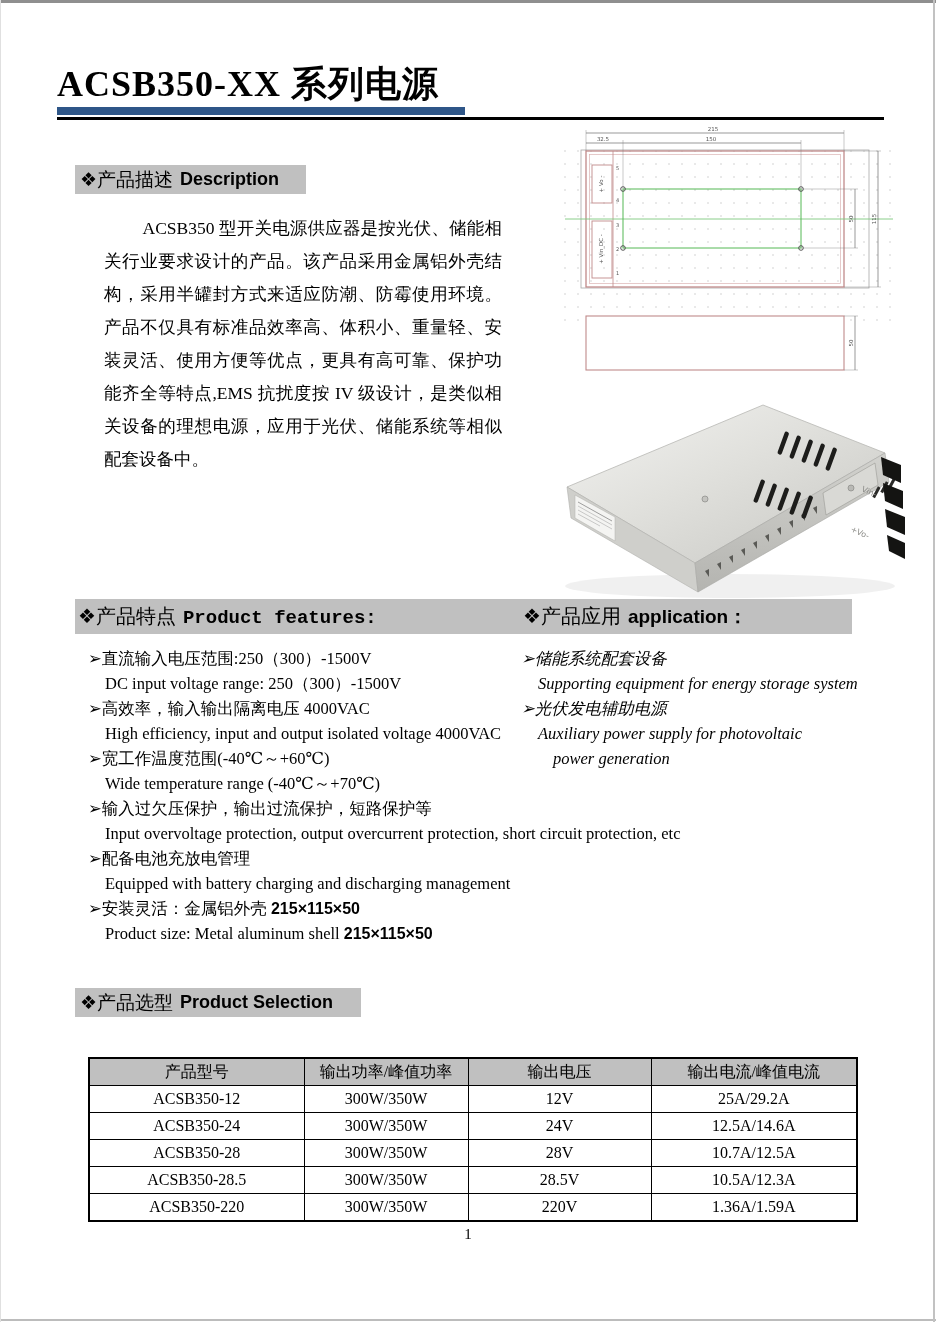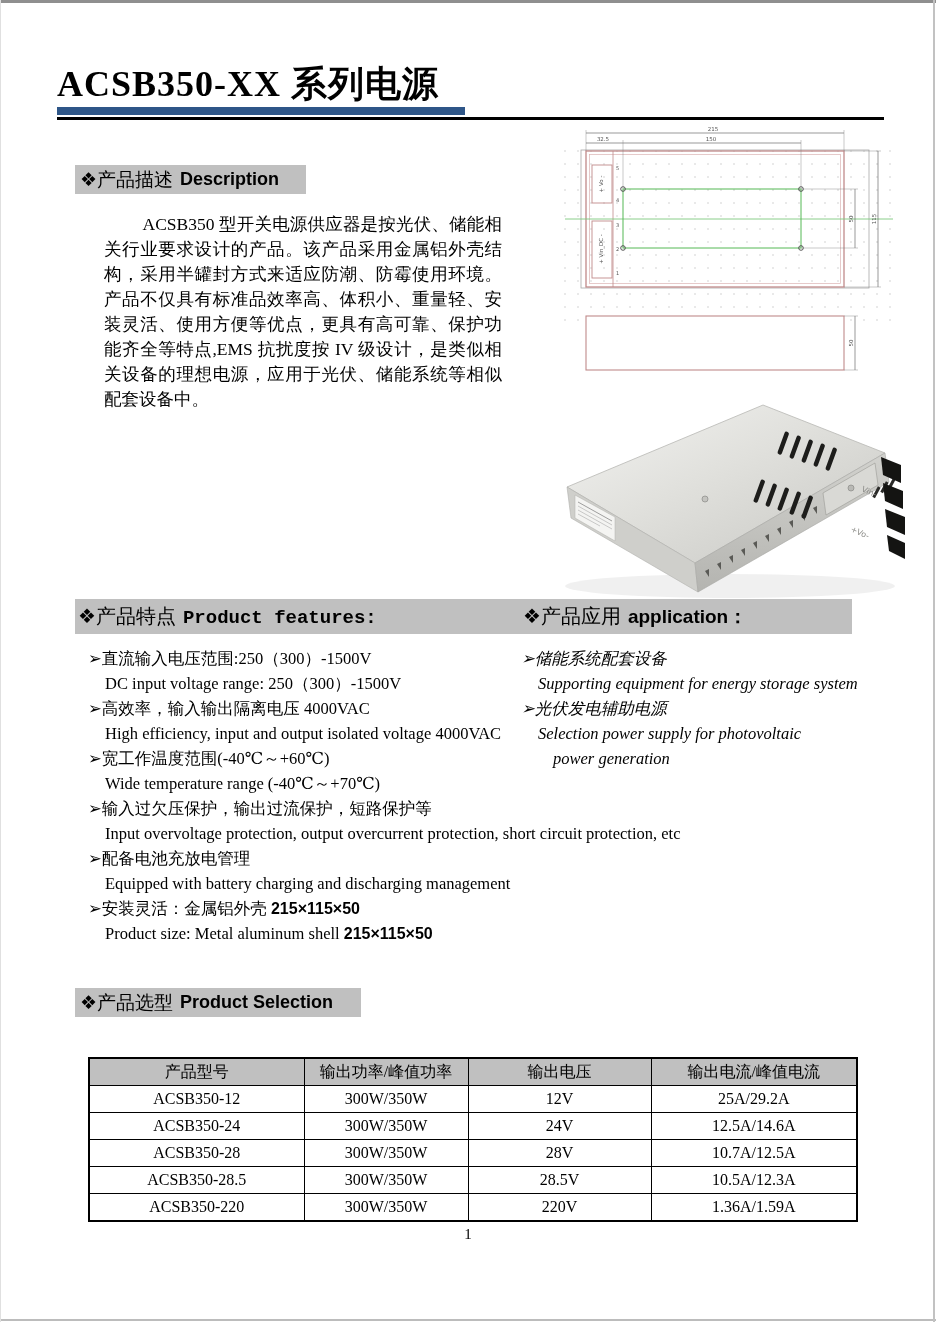--- a/index.html
+++ b/index.html
@@ -31,21 +31,21 @@
   .bar-feat-app{left:75px;top:599px;width:777px;height:35px;}
   .chip-sel{left:75px;top:988px;width:286px;height:29px;}
 
   .feat-head{position:absolute;left:3px;top:4px;display:flex;align-items:baseline;white-space:nowrap;}
   .app-head{position:absolute;left:448px;top:4px;display:flex;align-items:baseline;white-space:nowrap;}
   .bar-feat-app .zh{font-size:20px;}
   .bar-feat-app .en{font-size:19px;}
 
   .desc-para{
     position:absolute;left:104px;top:212px;width:398px;
-    font-size:17.5px;line-height:25px;text-align:justify;text-indent:2.2em;
+    font-size:17.5px;line-height:33px;text-align:justify;text-indent:2.2em;
   }
 
   .bullet-list{position:absolute;font-size:16.5px;line-height:25px;}
   .bullet-list .line{white-space:nowrap;}
   .bullet-list .en-line{padding-left:17px;}
   .bullet-list .en-line2{padding-left:32px;}
   .dim-strong{font-family:"Liberation Sans","DejaVu Sans",sans-serif;font-weight:bold;font-size:16px;}
   .features-list{left:88px;top:646px;width:440px;}
   .apps-list{left:521px;top:646px;width:380px;font-style:italic;}
 
@@ -243,21 +243,21 @@
     <div class="line">➢配备电池充放电管理</div>
     <div class="line en-line">Equipped with battery charging and discharging management</div>
     <div class="line"><span>➢安装灵活：金属铝外壳 </span><span class="dim-strong">215×115×50</span></div>
     <div class="line en-line"><span>Product size: Metal aluminum shell </span><span class="dim-strong">215×115×50</span></div>
   </div>
 
   <div class="bullet-list apps-list">
     <div class="line">➢储能系统配套设备</div>
     <div class="line en-line">Supporting equipment for energy storage system</div>
     <div class="line">➢光伏发电辅助电源</div>
-    <div class="line en-line">Selection power supply for photovoltaic</div>
+    <div class="line en-line">Auxiliary power supply for photovoltaic</div>
     <div class="line en-line2">power generation</div>
   </div>
 
   <div class="chip chip-sel">
     <span class="zh">❖产品选型</span>
     <span class="en">Product Selection</span>
   </div>
 
   <table class="sel-table">
     <colgroup>

